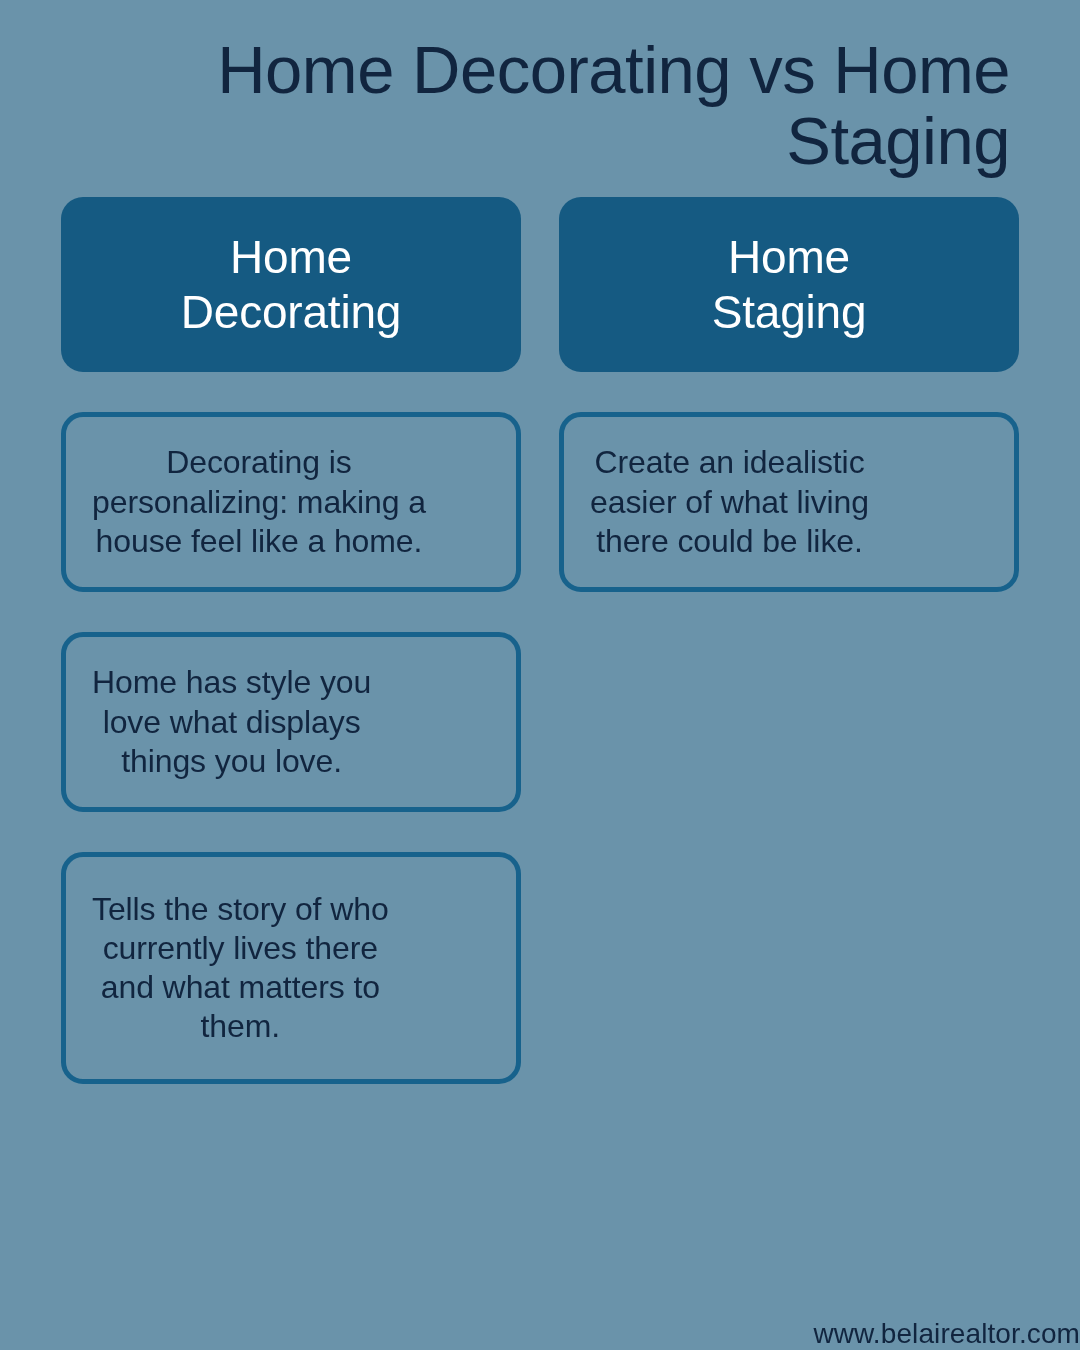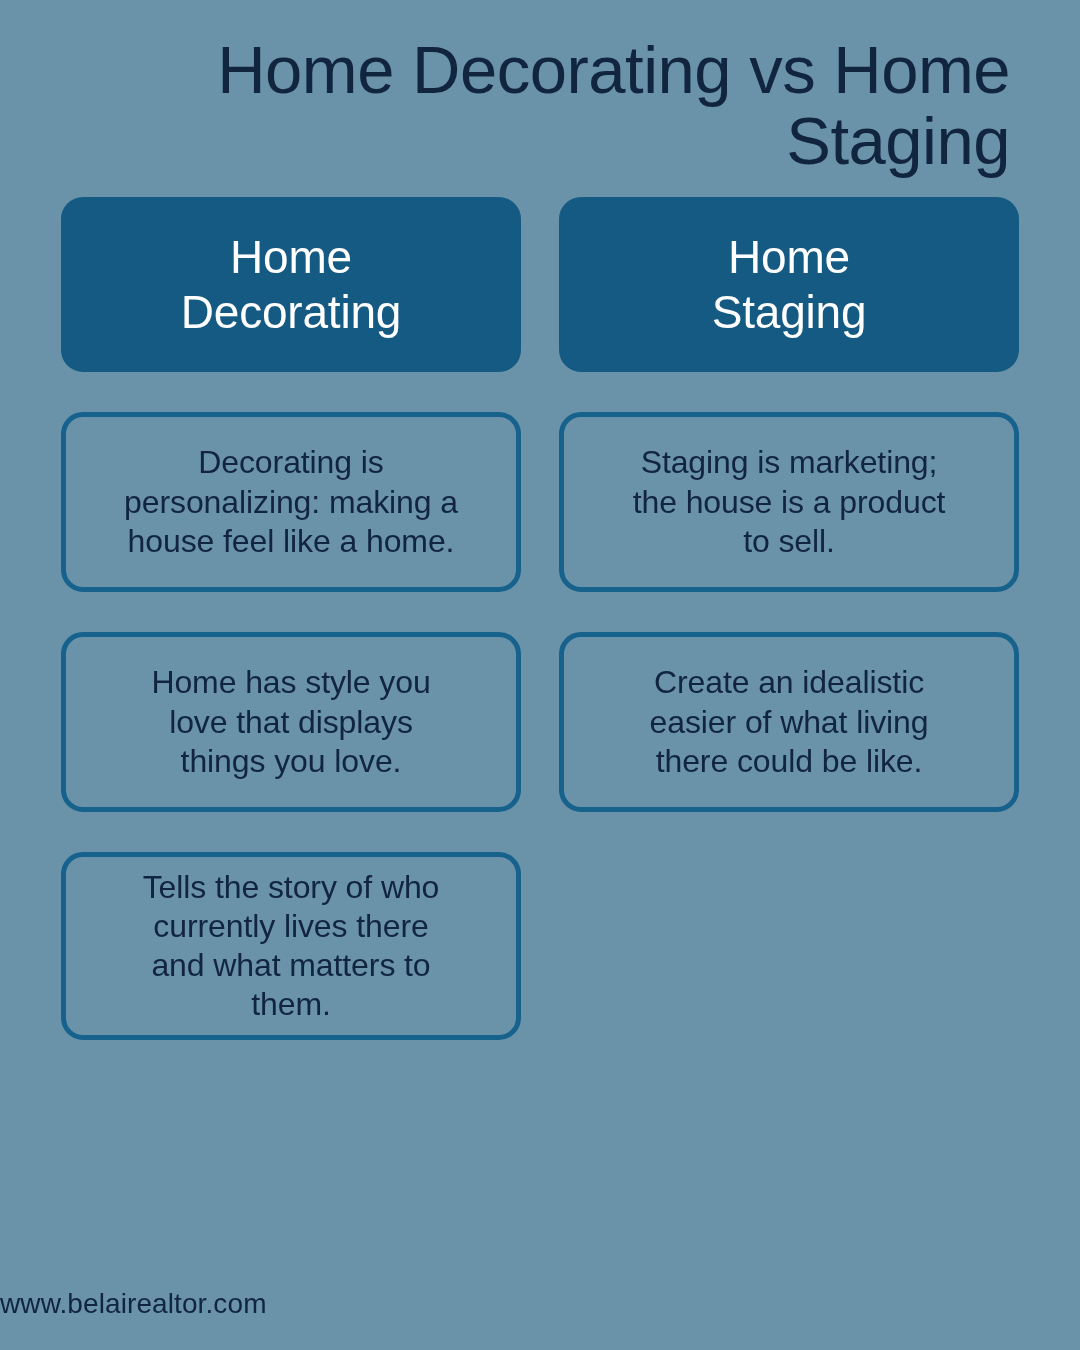--- a/index.html
+++ b/index.html
@@ -80,42 +80,41 @@
     margin-top: 40px;
     gap: 40px;
   }
   .content-card {
     border: 5px solid #17628c;
     border-radius: 22px;
     background: transparent;
     box-sizing: border-box;
     display: flex;
     align-items: center;
-    justify-content: center;
-    padding: 10px 20px;
+    justify-content: flex-start;
+    padding: 10px 26px;
   }
   .content-card.h3 { height: 180px; }
   .content-card.h4 { height: 180px; }
-  .content-card.h4b { height: 188px; }
+  .content-card.h4b { height: 232px; }
 
   .card-text {
     color: #11253f;
     font-size: 32px;
     line-height: 1.22;
     text-align: center;
     font-weight: 400;
     letter-spacing: -0.1px;
     white-space: pre-line;
   }
 
   
   .footer {
     margin-top: auto;
-    text-align: left;
-    padding-bottom: 30px;
+    text-align: right;
   }
   .footer-url {
     color: #11253f;
     font-size: 28px;
     letter-spacing: 0.1px;
     font-weight: 400;
   }
 </style>
 </head>
 <body>
@@ -134,44 +133,39 @@
 Decorating</div>
       </div>
       <div class="cards">
         <div class="content-card h3">
           <div class="card-text">Decorating is
 personalizing: making a
 house feel like a home.</div>
         </div>
         <div class="content-card h3">
           <div class="card-text">Home has style you
-love that displays
+love what displays
 things you love.</div>
         </div>
         <div class="content-card h4b">
           <div class="card-text">Tells the story of who
 currently lives there
 and what matters to
 them.</div>
         </div>
       </div>
     </div>
 
     <div class="column">
       <div class="header-card">
         <div class="header-card-label">Home
 Staging</div>
       </div>
       <div class="cards">
         <div class="content-card h3">
-          <div class="card-text">Staging is marketing;
-the house is a product
-to sell.</div>
-        </div>
-        <div class="content-card h3">
           <div class="card-text">Create an idealistic
 easier of what living
 there could be like.</div>
         </div>
       </div>
     </div>
 
   </div>
 
   <div class="footer">

